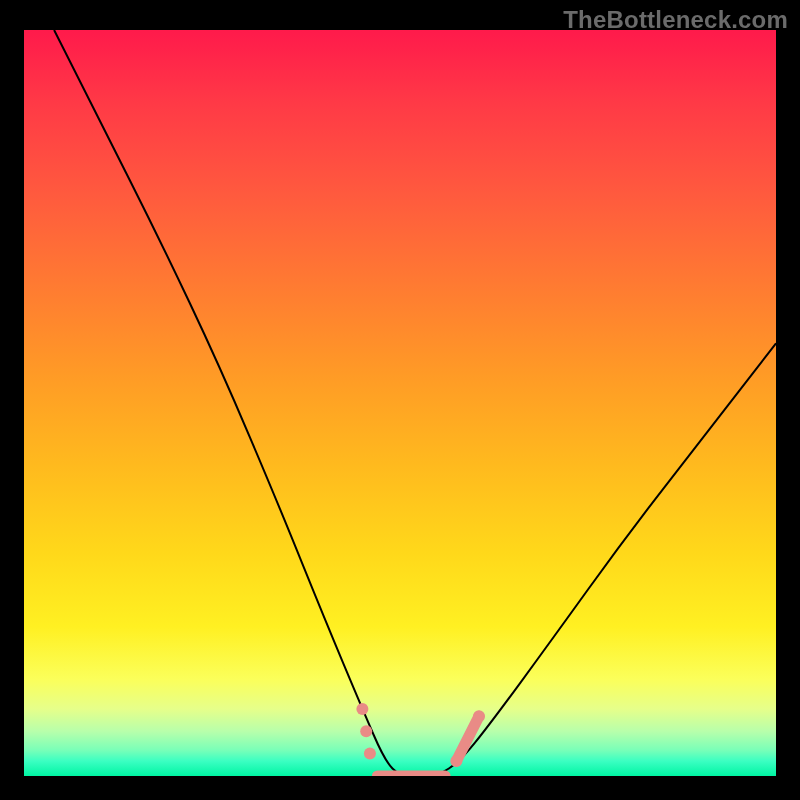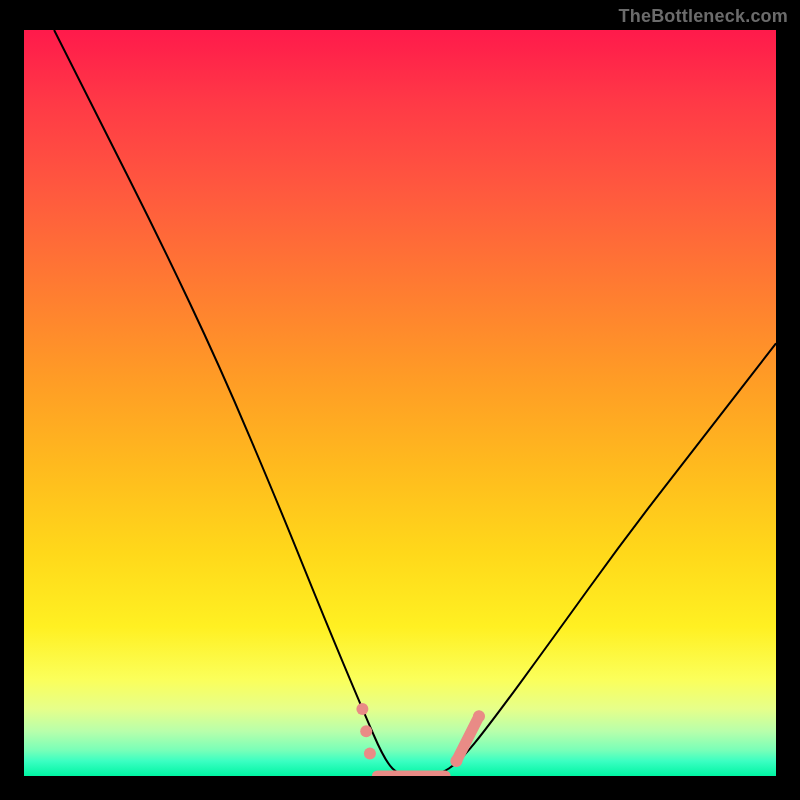--- a/index.html
+++ b/index.html
@@ -15,21 +15,21 @@
     position: relative;
     width: 800px;
     height: 800px;
     background: #000;
   }
   .watermark {
     position: absolute;
     top: 6px;
     right: 12px;
     color: #6b6b6b;
-    font-size: 18px;
+    font-size: 24px;
     font-weight: 600;
     letter-spacing: 0.2px;
     z-index: 20;
   }
   .plot-frame {
     position: absolute;
     left: 24px;
     top: 30px;
     width: 752px;
     height: 746px;

